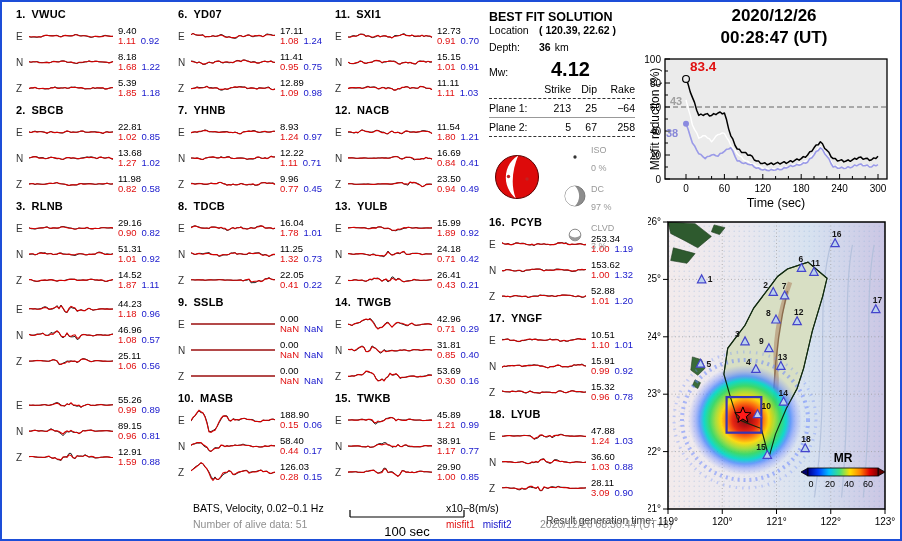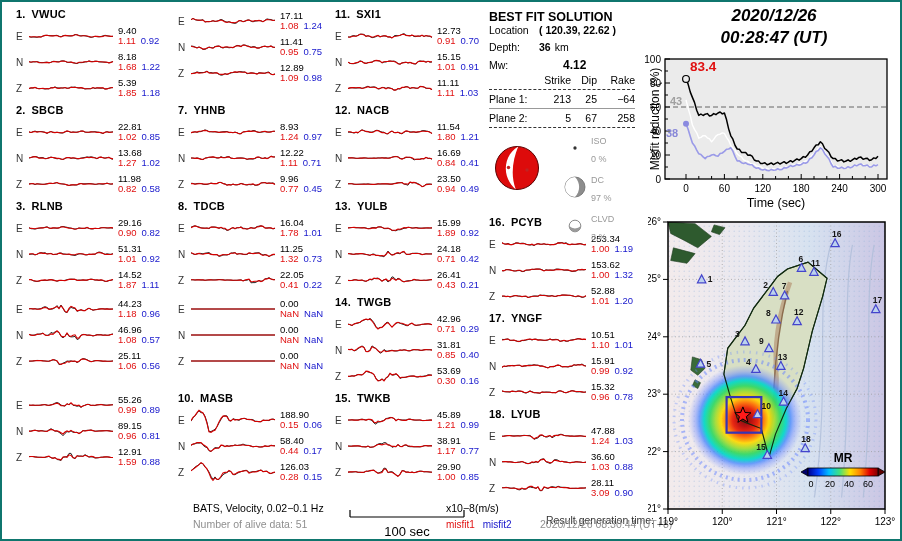--- a/index.html
+++ b/index.html
@@ -1,16 +1,16 @@
 <!DOCTYPE html>
 <html><head>
 <meta charset="utf-8">
 <style>
   html,body{margin:0;padding:0;background:#fff;font-family:"Liberation Sans",sans-serif;}
-  #stage{position:relative;width:898px;height:537px;border:2px solid #0f766e;background:#fff;overflow:hidden;}
+  #stage{position:relative;width:898px;height:537px;border:2px solid #1d4ed8;background:#fff;overflow:hidden;}
   .wfcol{position:absolute;top:6px;}
   #col1{left:14px;width:152px;}
   #col2{left:176px;width:152px;}
   #col3{left:333px;width:150px;}
   #col4{left:487px;width:153px;}
   .station{height:96px;}
   .st-head{font-size:11px;font-weight:bold;color:#000;height:15px;letter-spacing:.2px;}
   .st-num{margin-right:6px;}
   .comp-row{display:flex;align-items:center;height:26px;}
   .comp-l{width:13px;font-size:10px;color:#333;}
@@ -18,41 +18,41 @@
   .amp{font-size:9.5px;color:#000;}
   .mis{font-size:9.5px;display:flex;gap:5px;}
   .m1{color:#e01010;}
   .m2{color:#1717cc;}
   
   #bestfit{height:206px;}
   .bf-h{font-size:12.5px;font-weight:bold;margin:2px 0 0 0;}
   .bf-row{display:flex;font-size:10.5px;margin-bottom:5px;align-items:baseline;}
   .bf-lab{width:50px;color:#000;}
   .bf-val-b{font-weight:bold;}
-  .mw-val{font-weight:bold;font-size:12px;margin-left:24px;}
+  .mw-val{font-weight:bold;font-size:20px;margin-left:12px;}
   .depth-val{font-weight:bold;}
   .depth-unit{margin-left:4px;}
   .plane-table{display:grid;grid-template-columns:46px 36px 26px 38px;font-size:10.5px;row-gap:2px;margin-top:1px;}
   .pt-r{text-align:right;}
   .pt-sep{grid-column:1/-1;border-top:1px dashed #333;height:0;margin:1px 0;}
   .pt-sol{grid-column:1/-1;border-top:1px solid #999;height:0;margin:1px 0;}
   .mech{position:relative;height:80px;margin-top:3px;}
   #beachball{position:absolute;left:4px;top:12px;}
   .decomp{position:absolute;left:74px;top:-2px;display:flex;flex-direction:column;gap:3px;}
   .dec-row{display:flex;align-items:center;gap:4px;}
   .dec-icon{width:24px;display:flex;justify-content:center;}
   .dec-name,.dec-pct{color:#999;font-size:9px;line-height:10px;}
   
   .ft{position:absolute;font-size:10.5px;color:#000;}
   .gray{color:#8f8f8f;}
   #scalebar{position:absolute;left:346px;top:503px;width:118px;text-align:center;}
   #scalebar .bar-label{font-size:13px;margin-top:1px;}
   #misfitlegend{position:absolute;left:444px;top:517px;font-size:10px;}
   
-  #chart-title{position:absolute;left:648px;top:3px;width:248px;text-align:center;font-size:17px;font-weight:bold;line-height:22px;font-style:italic;}
+  #chart-title{position:absolute;left:648px;top:3px;width:248px;text-align:center;font-size:17px;font-weight:bold;line-height:22px;}
   #chart{position:absolute;left:638px;top:50px;}
   #ylab{position:absolute;left:646px;top:181px;width:128px;text-align:center;font-size:12px;transform:rotate(-90deg);transform-origin:0 0;}
   #map{position:absolute;left:646px;top:208px;}
 </style>
 </head>
 <body>
 
 <div id="stage">
 
   <div id="col1" class="wfcol">
@@ -275,20 +275,21 @@
             <div class="mis">
               <span class="m1">1.59</span>
               <span class="m2">0.88</span>
             </div>
           </div>
         </div>
       </div>
     </div>
   <div id="col2" class="wfcol">
       <div class="station">
+        <div class="st-head"><span class="st-num">6.</span><span>YD07</span></div>
         <div class="comp-row">
           <span class="comp-l">E</span>
           <svg width="86" height="26">
             <path d="M0,11.8L2,10.3L4,11.7L6,12.2L8,12.4L10,12.1L12,11.7L14,14.0L16,13.5L18,13.6L20,13.5L22,12.7L24,13.5L26,13.1L28,12.4L30,11.4L32,12.2L34,13.5L36,14.1L38,13.7L40,14.6L42,15.0L44,15.4L46,14.7L48,12.7L50,12.7L52,13.7L54,13.3L56,12.1L58,11.9L60,13.2L62,13.8L64,13.1L66,12.9L68,12.5L70,12.9L72,13.8L74,12.2L76,10.9L78,11.4L80,11.5L82,12.4L84,12.3" fill="none" stroke="#111" stroke-width="0.9"></path>
             <path d="M0,11.5L2,10.6L4,11.6L6,12.0L8,12.1L10,12.2L12,12.1L14,14.0L16,13.5L18,13.8L20,13.3L22,12.7L24,13.3L26,13.2L28,12.6L30,12.0L32,12.7L34,13.9L36,14.5L38,13.8L40,14.4L42,14.6L44,14.8L46,14.1L48,12.5L50,12.7L52,13.7L54,13.0L56,12.4L58,12.0L60,12.8L62,13.3L64,12.5L66,12.8L68,12.4L70,12.8L72,13.7L74,12.5L76,11.5L78,11.8L80,12.0L82,12.5L84,12.2" fill="none" stroke="#d40000" stroke-width="1.1"></path>
           </svg>
           <div class="nums">
             <div class="amp">17.11</div>
             <div class="mis">
               <span class="m1">1.08</span>
@@ -409,20 +410,21 @@
           <div class="nums">
             <div class="amp">22.05</div>
             <div class="mis">
               <span class="m1">0.41</span>
               <span class="m2">0.22</span>
             </div>
           </div>
         </div>
       </div>
       <div class="station">
+        <div class="st-head"><span class="st-num">9.</span><span>SSLB</span></div>
         <div class="comp-row">
           <span class="comp-l">E</span>
           <svg width="86" height="26">
             <path d="M0,13.0L2,13.0L4,13.0L6,13.0L8,13.0L10,13.0L12,13.0L14,13.0L16,13.0L18,13.0L20,13.0L22,13.0L24,13.0L26,13.0L28,13.0L30,13.0L32,13.0L34,13.0L36,13.0L38,13.0L40,13.0L42,13.0L44,13.0L46,13.0L48,13.0L50,13.0L52,13.0L54,13.0L56,13.0L58,13.0L60,13.0L62,13.0L64,13.0L66,13.0L68,13.0L70,13.0L72,13.0L74,13.0L76,13.0L78,13.0L80,13.0L82,13.0L84,13.0" fill="none" stroke="#111" stroke-width="0.9"></path>
             <path d="M0,13.0L2,13.0L4,13.0L6,13.0L8,13.0L10,13.0L12,13.0L14,13.0L16,13.0L18,13.0L20,13.0L22,13.0L24,13.0L26,13.0L28,13.0L30,13.0L32,13.0L34,13.0L36,13.0L38,13.0L40,13.0L42,13.0L44,13.0L46,13.0L48,13.0L50,13.0L52,13.0L54,13.0L56,13.0L58,13.0L60,13.0L62,13.0L64,13.0L66,13.0L68,13.0L70,13.0L72,13.0L74,13.0L76,13.0L78,13.0L80,13.0L82,13.0L84,13.0" fill="none" stroke="#d40000" stroke-width="1.1"></path>
           </svg>
           <div class="nums">
             <div class="amp">0.00</div>
             <div class="mis">
               <span class="m1">NaN</span>

